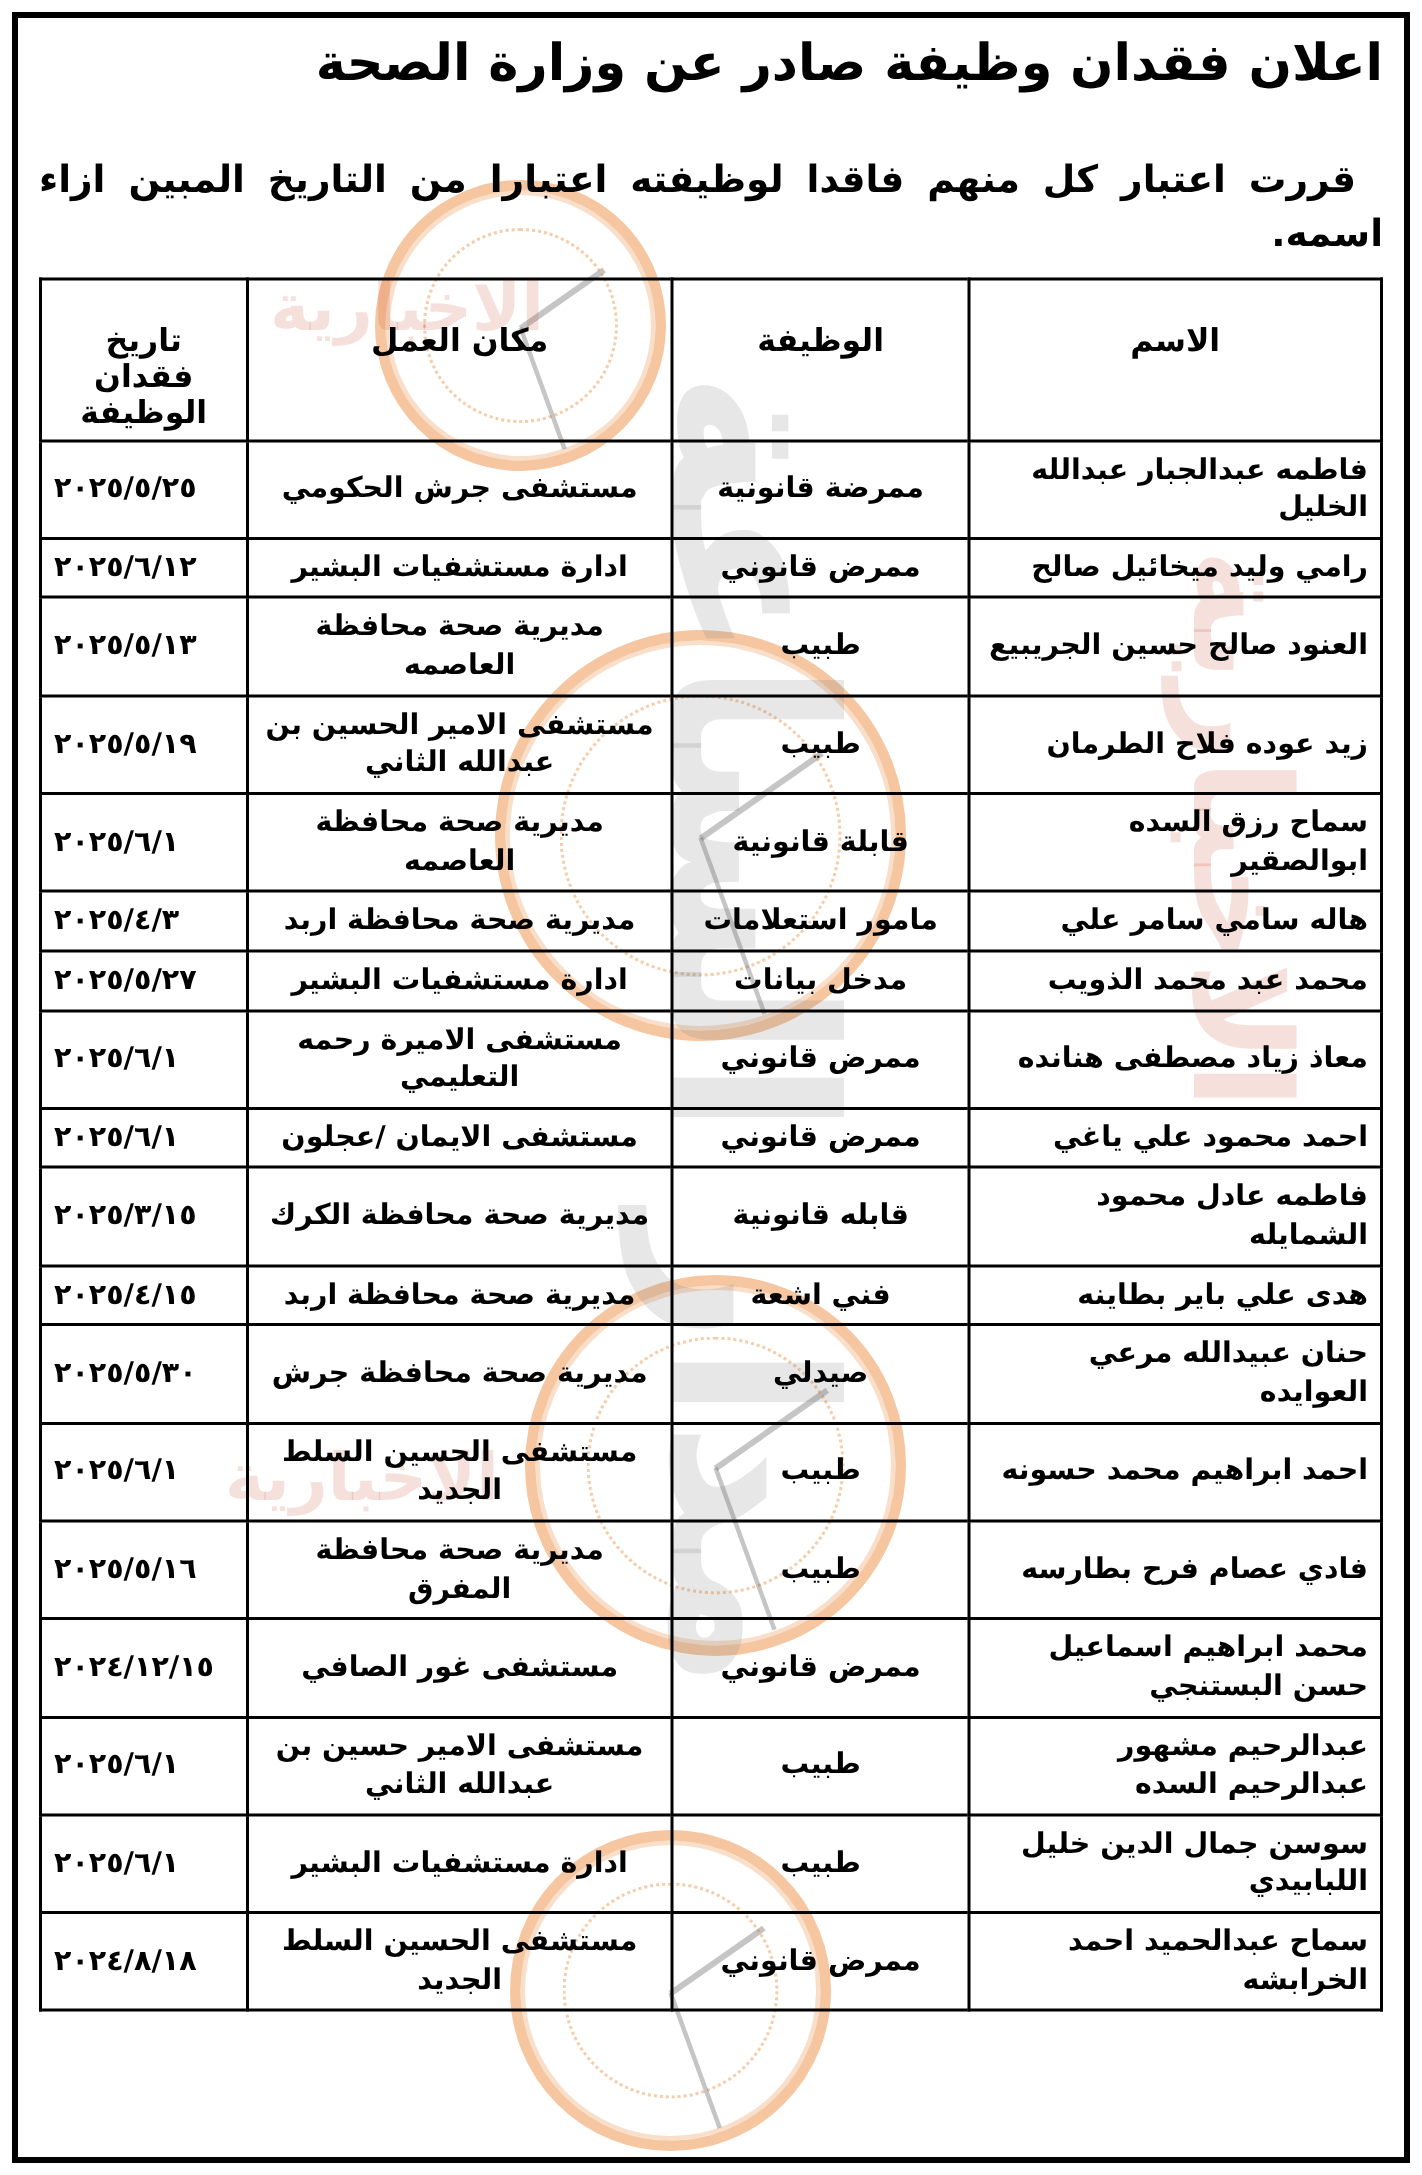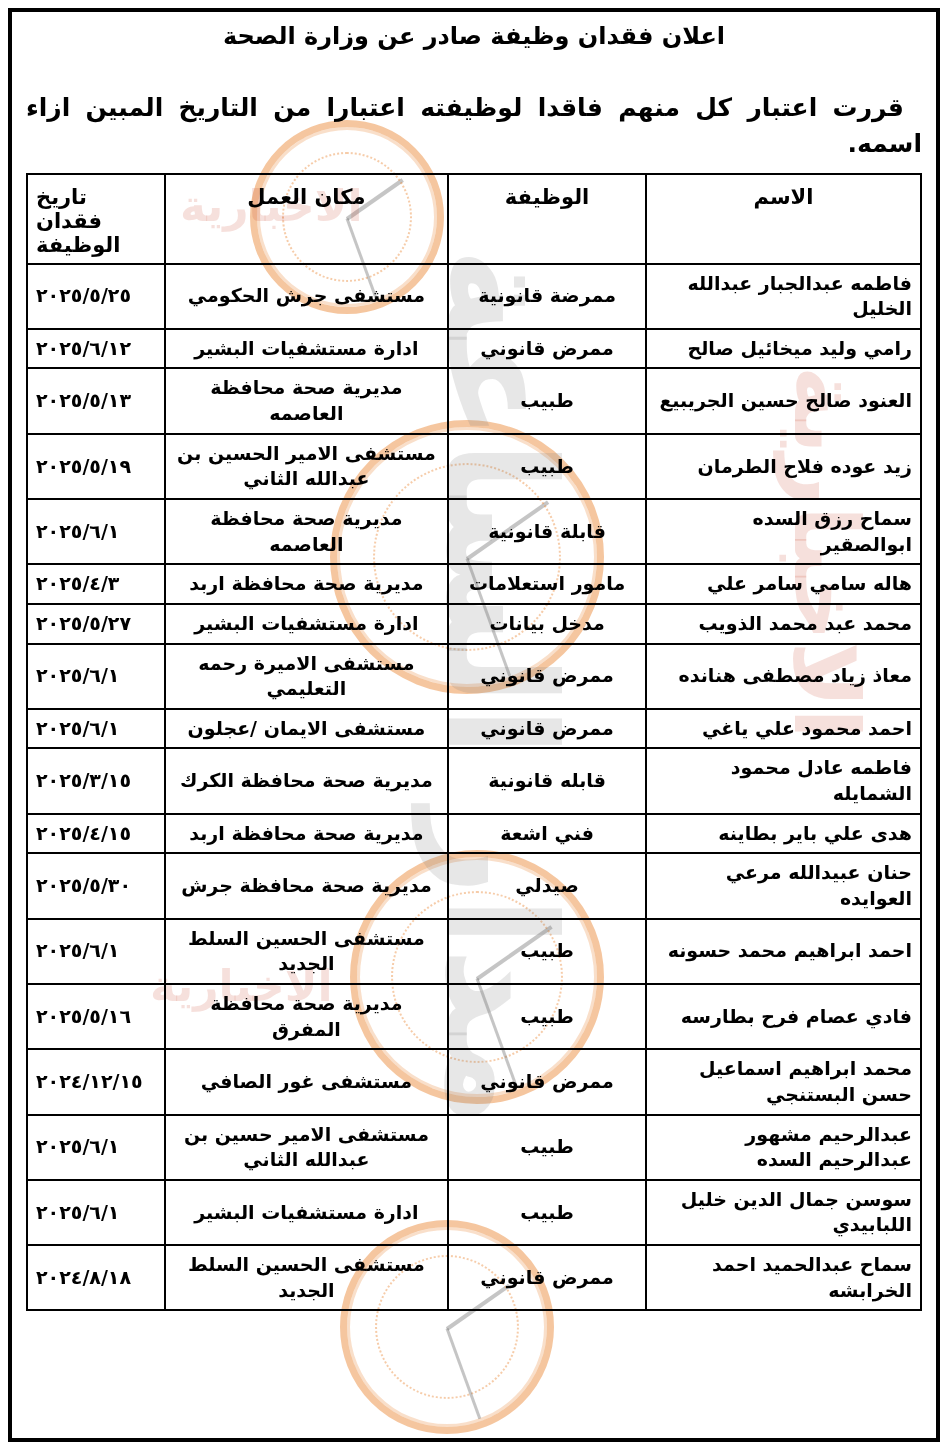--- a/index.html
+++ b/index.html
@@ -13,22 +13,21 @@
   .page{
     position:absolute;
     top:8px;left:8px;right:8px;bottom:8px;
     border:4px solid #000;
     padding:6px 14px 10px 14px;
     box-sizing:border-box;
     background:transparent;
     z-index:2;
   }
   .title{
-    text-align:center;
-    font-size:24px;
+    font-size:34px;
     font-weight:bold;
     margin:4px 0 10px 0;
     letter-spacing:0;
   }
   .intro, .decision{
     font-size:25px;
     font-weight:bold;
     line-height:1.45;
     text-align:justify;
     margin:0 0 4px 0;
@@ -44,23 +43,24 @@
   table.losses th, table.losses td{
     border:2px solid #000;
     font-weight:bold;
     padding:6px 8px;
     vertical-align:middle;
     word-wrap:break-word;
     background:transparent;
   }
   table.losses th{
     font-size:21px;
+    text-align:center;
     height:70px;
     vertical-align:top;
-    padding-top:10px;
+    padding-top:28px;
   }
   table.losses td{
     font-size:19px;
     line-height:1.35;
   }
   .col-name{ width:30%; text-align:right; }
   .col-job{  width:21%; text-align:center; }
   .col-place{width:31%; text-align:center; }
   .col-date{ width:14%; text-align:left; }
   th.col-name{ text-align:center;margin-top:23px; }

